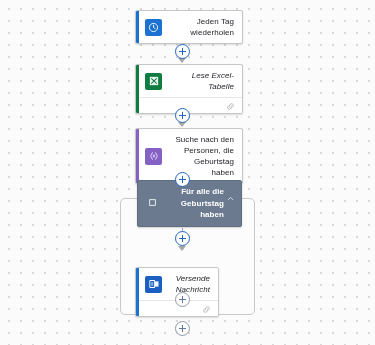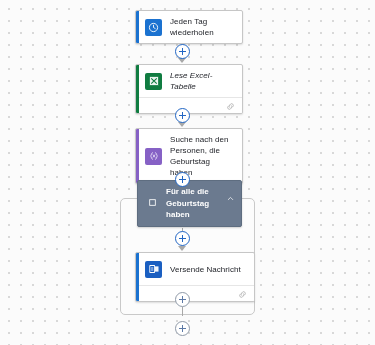--- a/index.html
+++ b/index.html
@@ -19,20 +19,21 @@
   
   #canvas {
     position: relative;
     width: 375px;
     height: 345px;
     background-color: #fbfbfb;
     background-image: radial-gradient(#d8d8d8 1px, transparent 1.1px);
     background-size: 12px 12px;
     background-position: 3px 3px;
     overflow: hidden;
+    text-align: right;
   }
 
   
   .scope-box {
     position: absolute;
     left: 120px;
     top: 198px;
     width: 135px;
     height: 117px;
     box-sizing: border-box;
@@ -100,21 +101,21 @@
   #node-trigger .node-icon   { background: #1b72d0; }
 
   #node-excel   { left: 135px; top: 64px;  width: 108px; font-style: italic; }
   #node-excel .node-accent { background: #107c41; }
   #node-excel .node-icon   { background: #107c41; }
 
   #node-filter  { left: 135px; top: 128px; width: 108px; }
   #node-filter .node-accent { background: #8661c5; }
   #node-filter .node-icon   { background: #8661c5; }
 
-  #node-message { left: 135px; top: 252px; width: 120px; }
+  #node-message { left: 135px; top: 267px; width: 84px; font-style: italic; }
   #node-message .node-accent { background: #1b72d0; }
   #node-message .node-icon   { background: #1b5fc1; }
 
   
   #node-scope {
     position: absolute;
     left: 137px;
     top: 180px;
     width: 105px;
     box-sizing: border-box;

